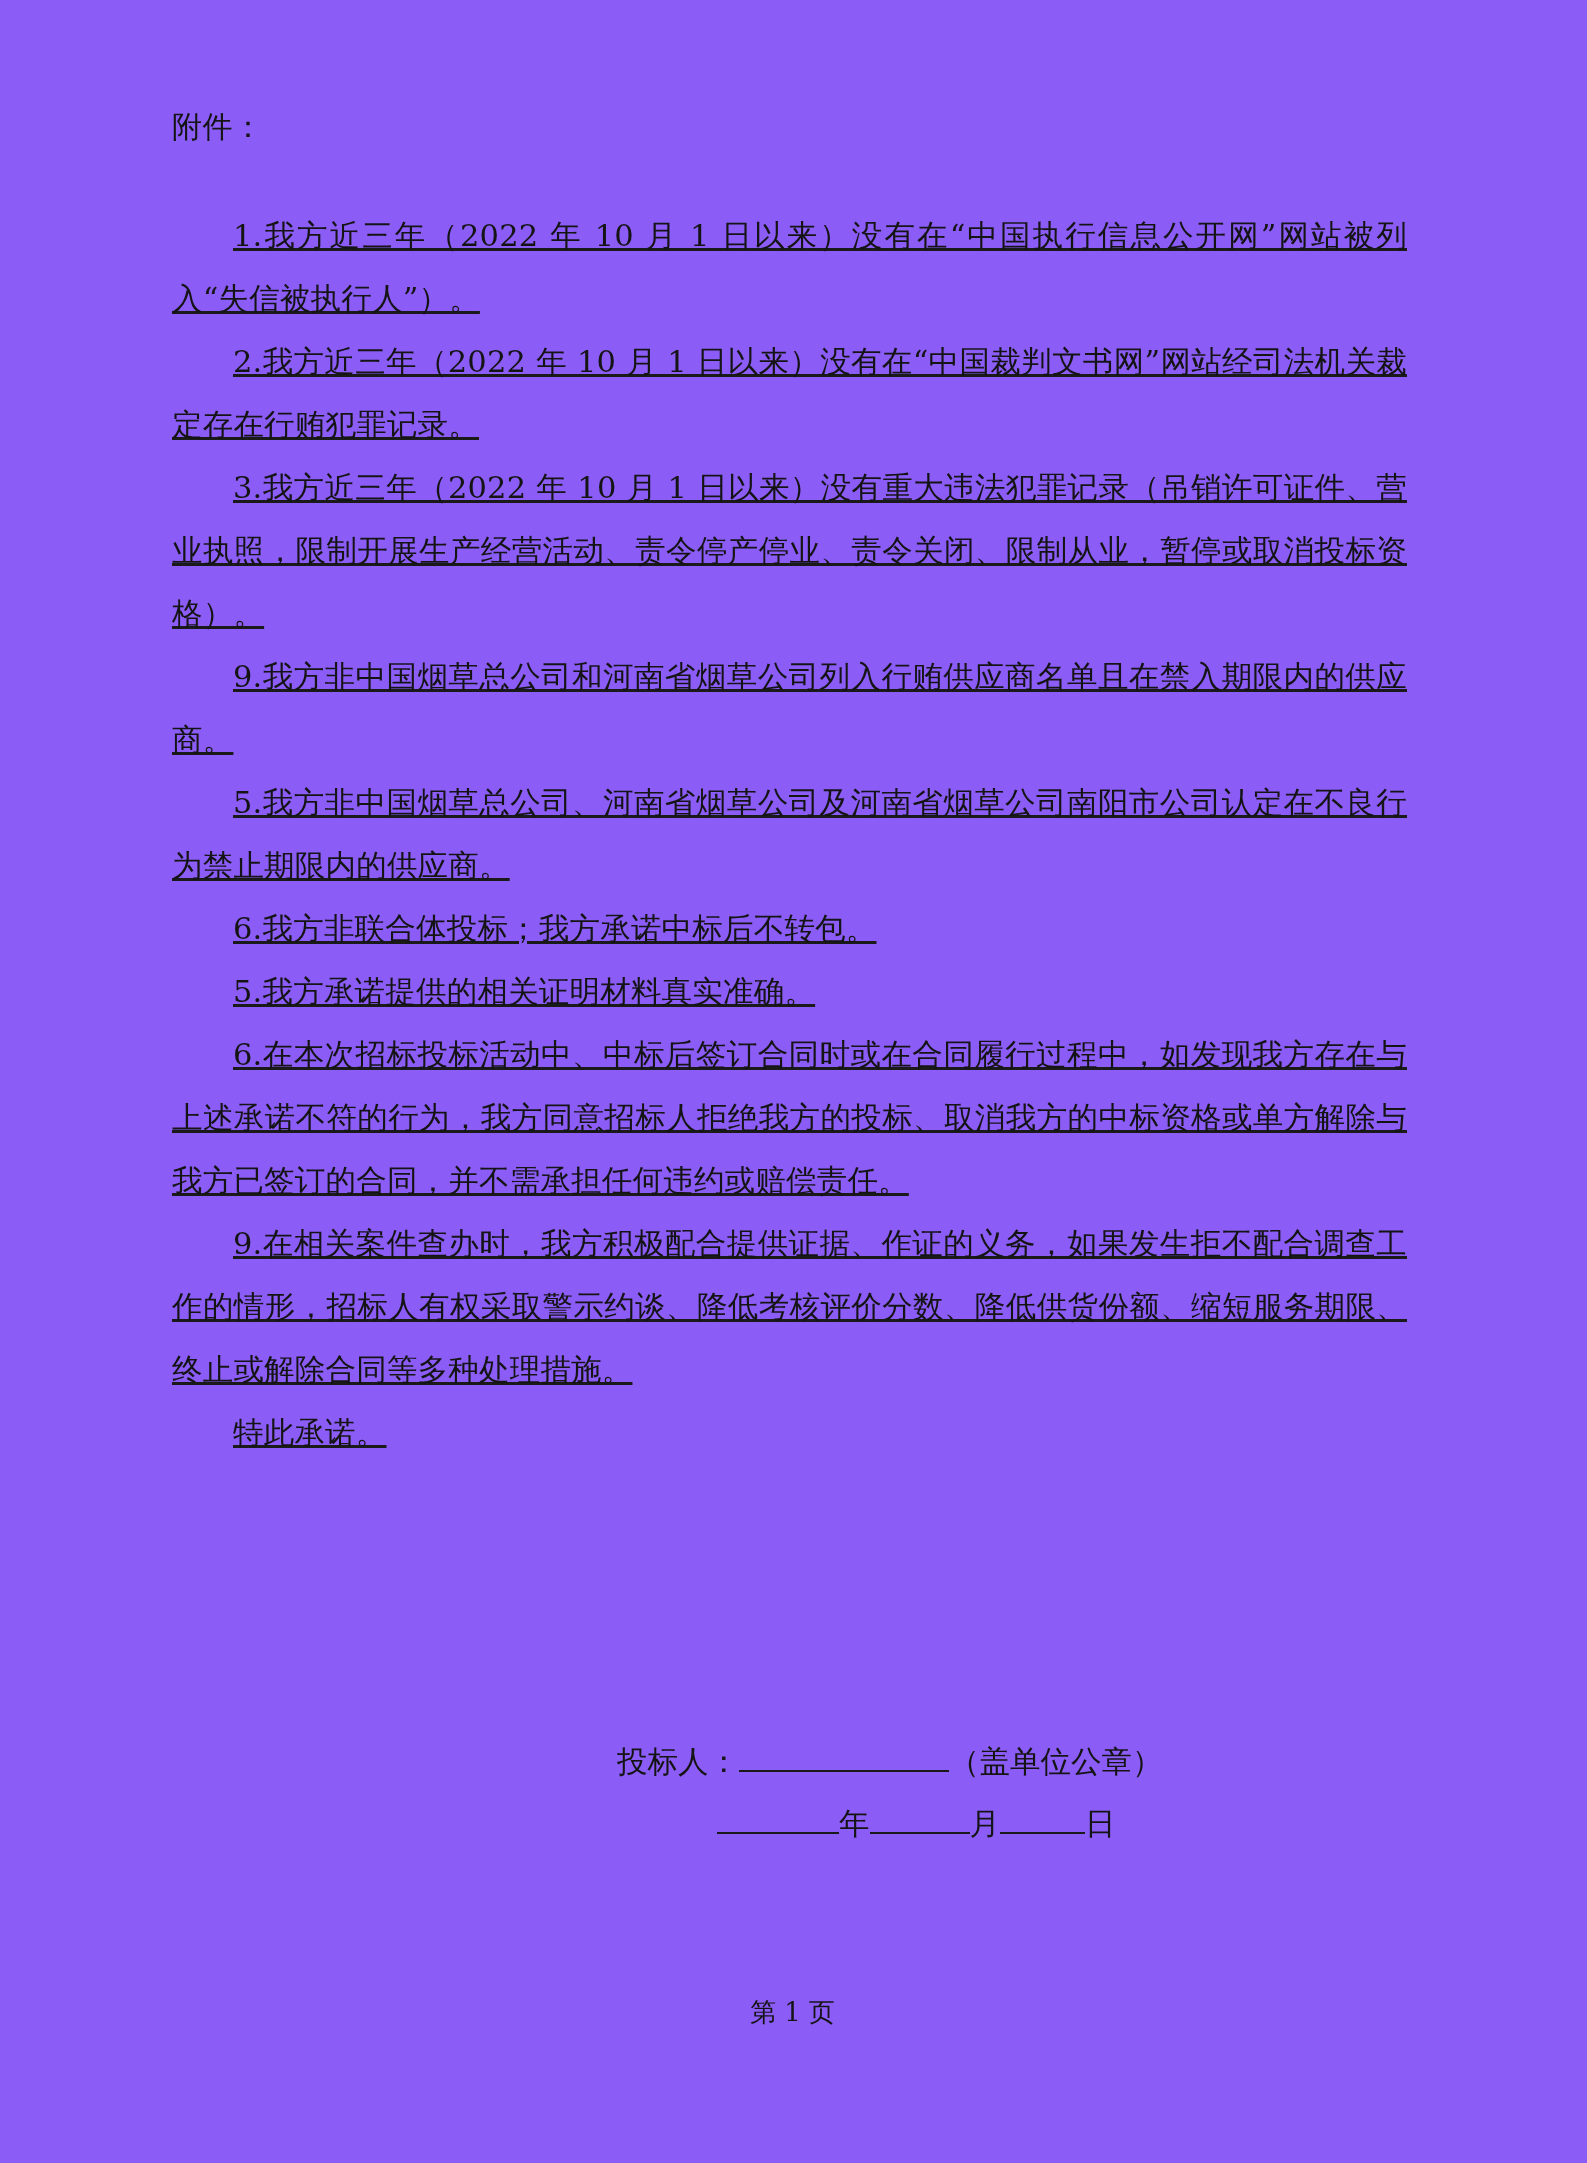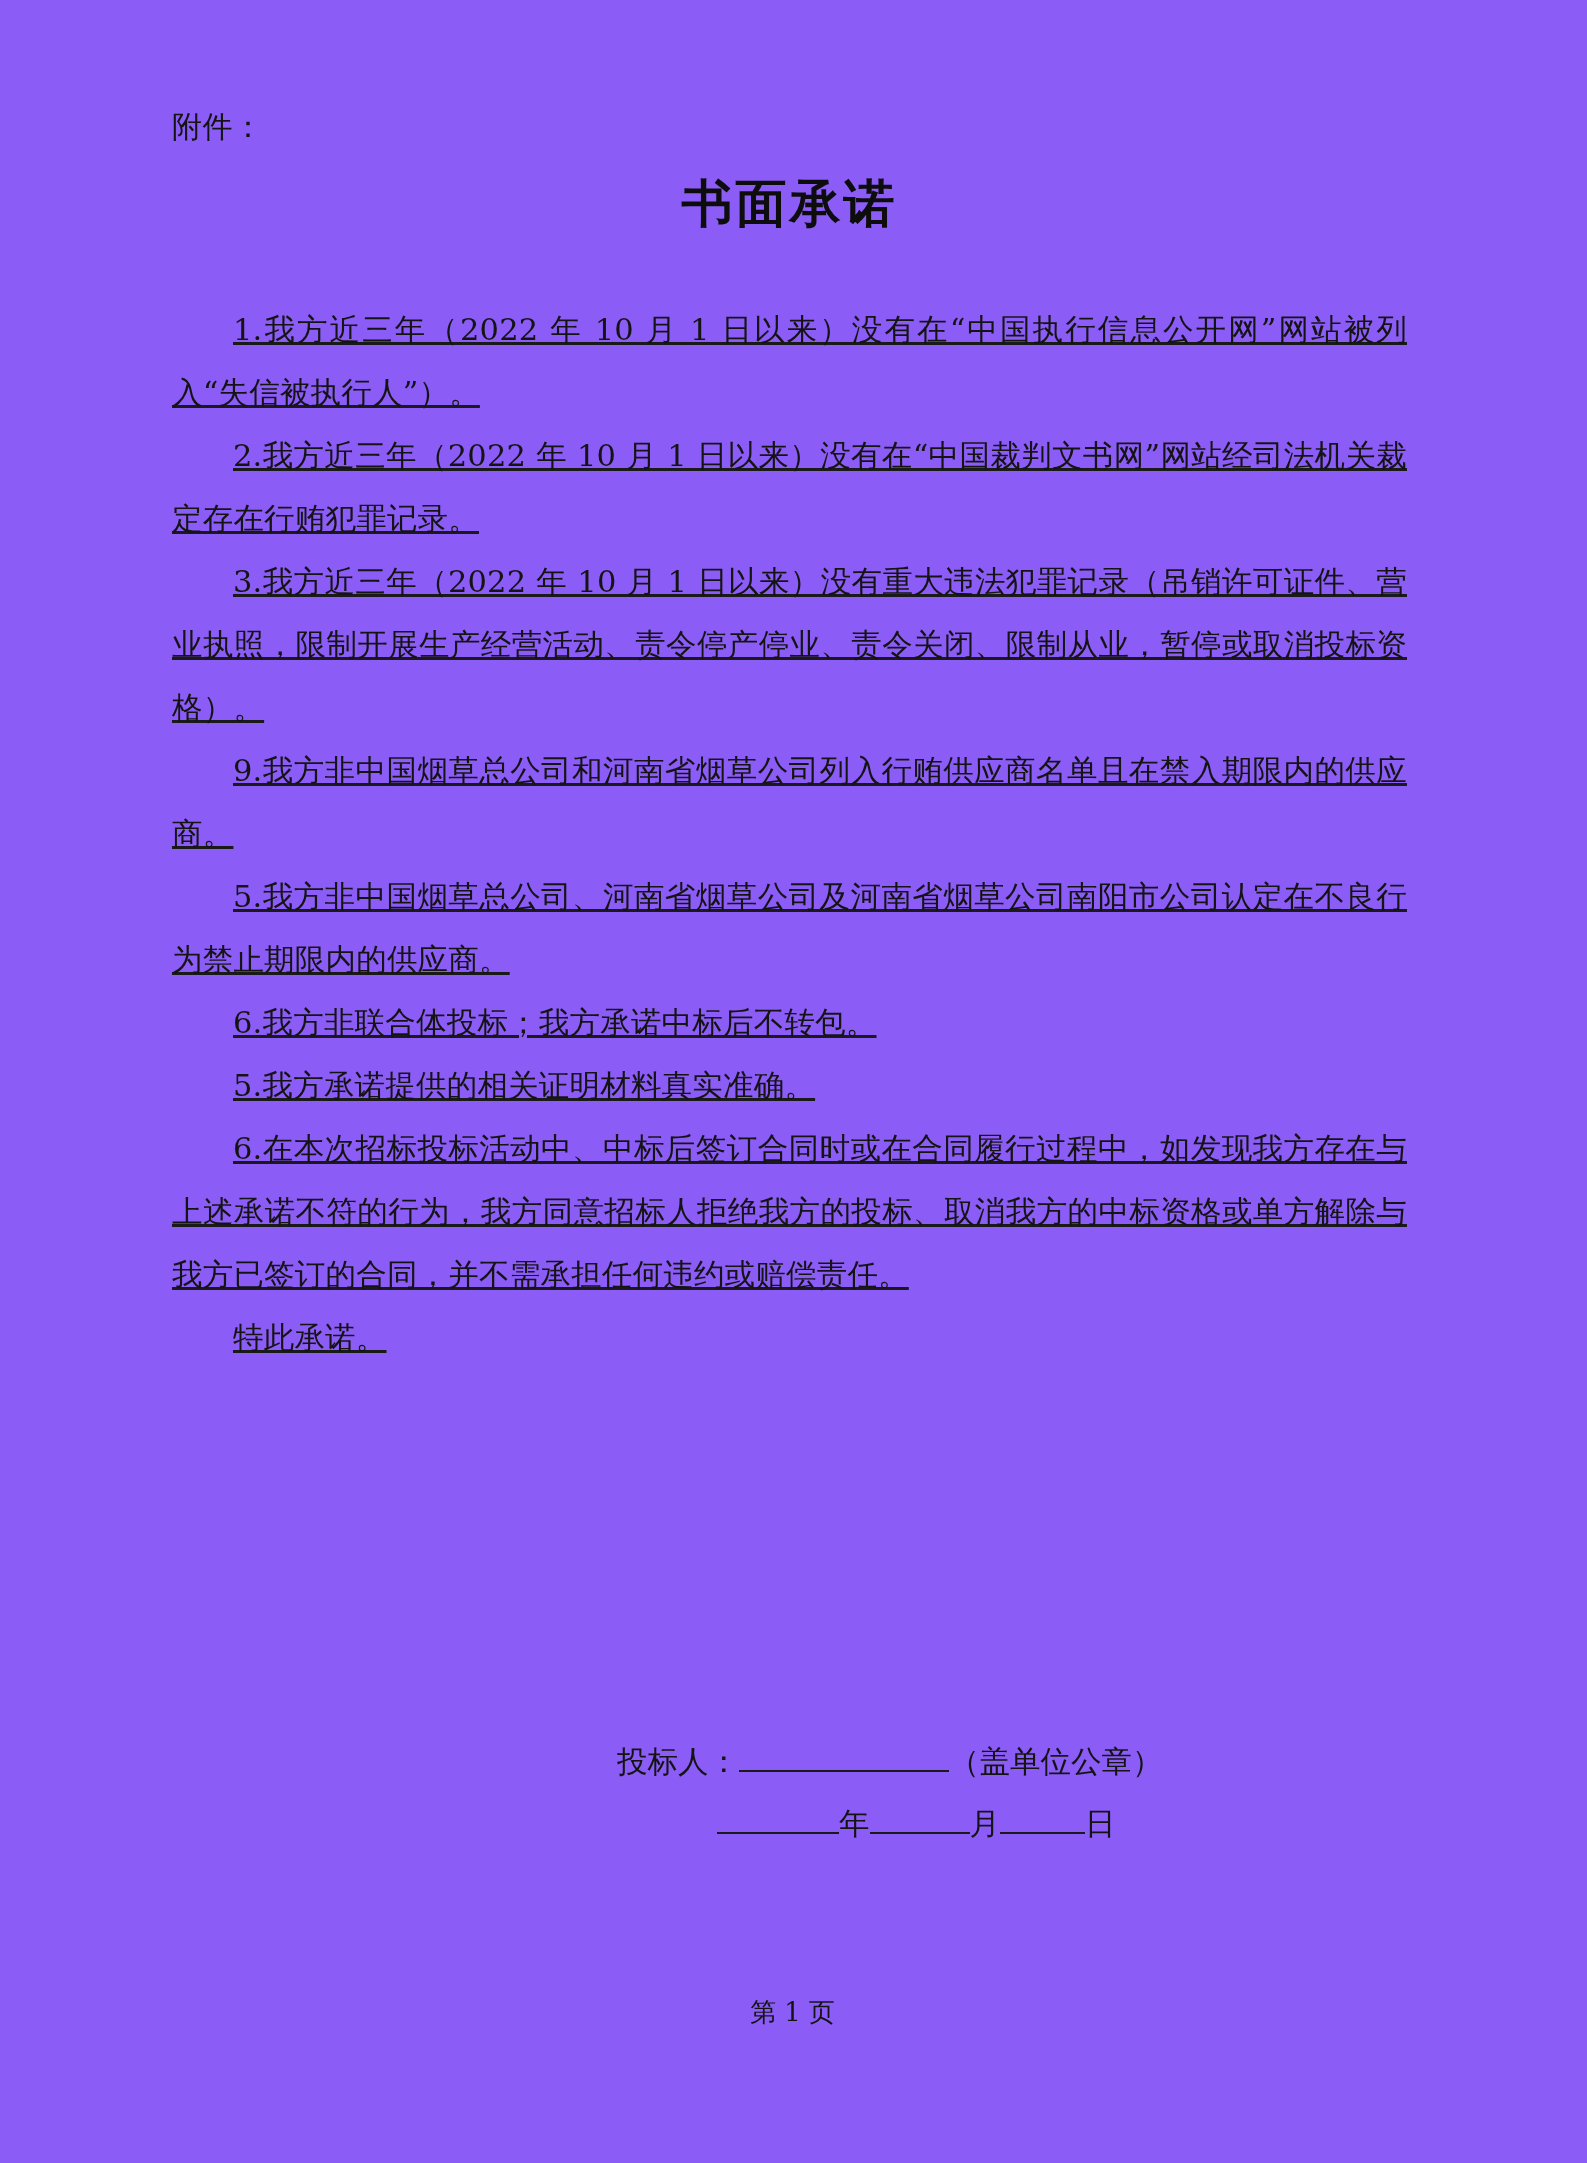--- a/index.html
+++ b/index.html
@@ -107,31 +107,31 @@
 </style>
 </head>
 <body>
 
 <div class="page">
 
   <div class="content">
 
     <div class="attachment-label">附件：</div>
 
-    <div class="doc-title">书面承诺</div>
 
     <div class="body-block">
       <p class="para">1.我方近三年（2022 年 10 月 1 日以来）没有在“中国执行信息公开网”网站被列入“失信被执行人”）。</p>
       <p class="para">2.我方近三年（2022 年 10 月 1 日以来）没有在“中国裁判文书网”网站经司法机关裁定存在行贿犯罪记录。</p>
       <p class="para">3.我方近三年（2022 年 10 月 1 日以来）没有重大违法犯罪记录（吊销许可证件、营业执照，限制开展生产经营活动、责令停产停业、责令关闭、限制从业，暂停或取消投标资格）。</p>
       <p class="para">9.我方非中国烟草总公司和河南省烟草公司列入行贿供应商名单且在禁入期限内的供应商。</p>
       <p class="para">5.我方非中国烟草总公司、河南省烟草公司及河南省烟草公司南阳市公司认定在不良行为禁止期限内的供应商。</p>
       <p class="para">6.我方非联合体投标；我方承诺中标后不转包。</p>
       <p class="para">5.我方承诺提供的相关证明材料真实准确。</p>
       <p class="para">6.在本次招标投标活动中、中标后签订合同时或在合同履行过程中，如发现我方存在与上述承诺不符的行为，我方同意招标人拒绝我方的投标、取消我方的中标资格或单方解除与我方已签订的合同，并不需承担任何违约或赔偿责任。</p>
+      <p class="para">9.在相关案件查办时，我方积极配合提供证据、作证的义务，如果发生拒不配合调查工作的情形，招标人有权采取警示约谈、降低考核评价分数、降低供货份额、缩短服务期限、终止或解除合同等多种处理措施。</p>
       <p class="para">特此承诺。</p>
     </div>
 
   </div>
 
   <div class="sign-block">
 
     <div class="sign-line sign-line-1">
       <span>投标人：</span><span class="fill-blank blank-name"></span><span>（盖单位公章）</span>
     </div>

